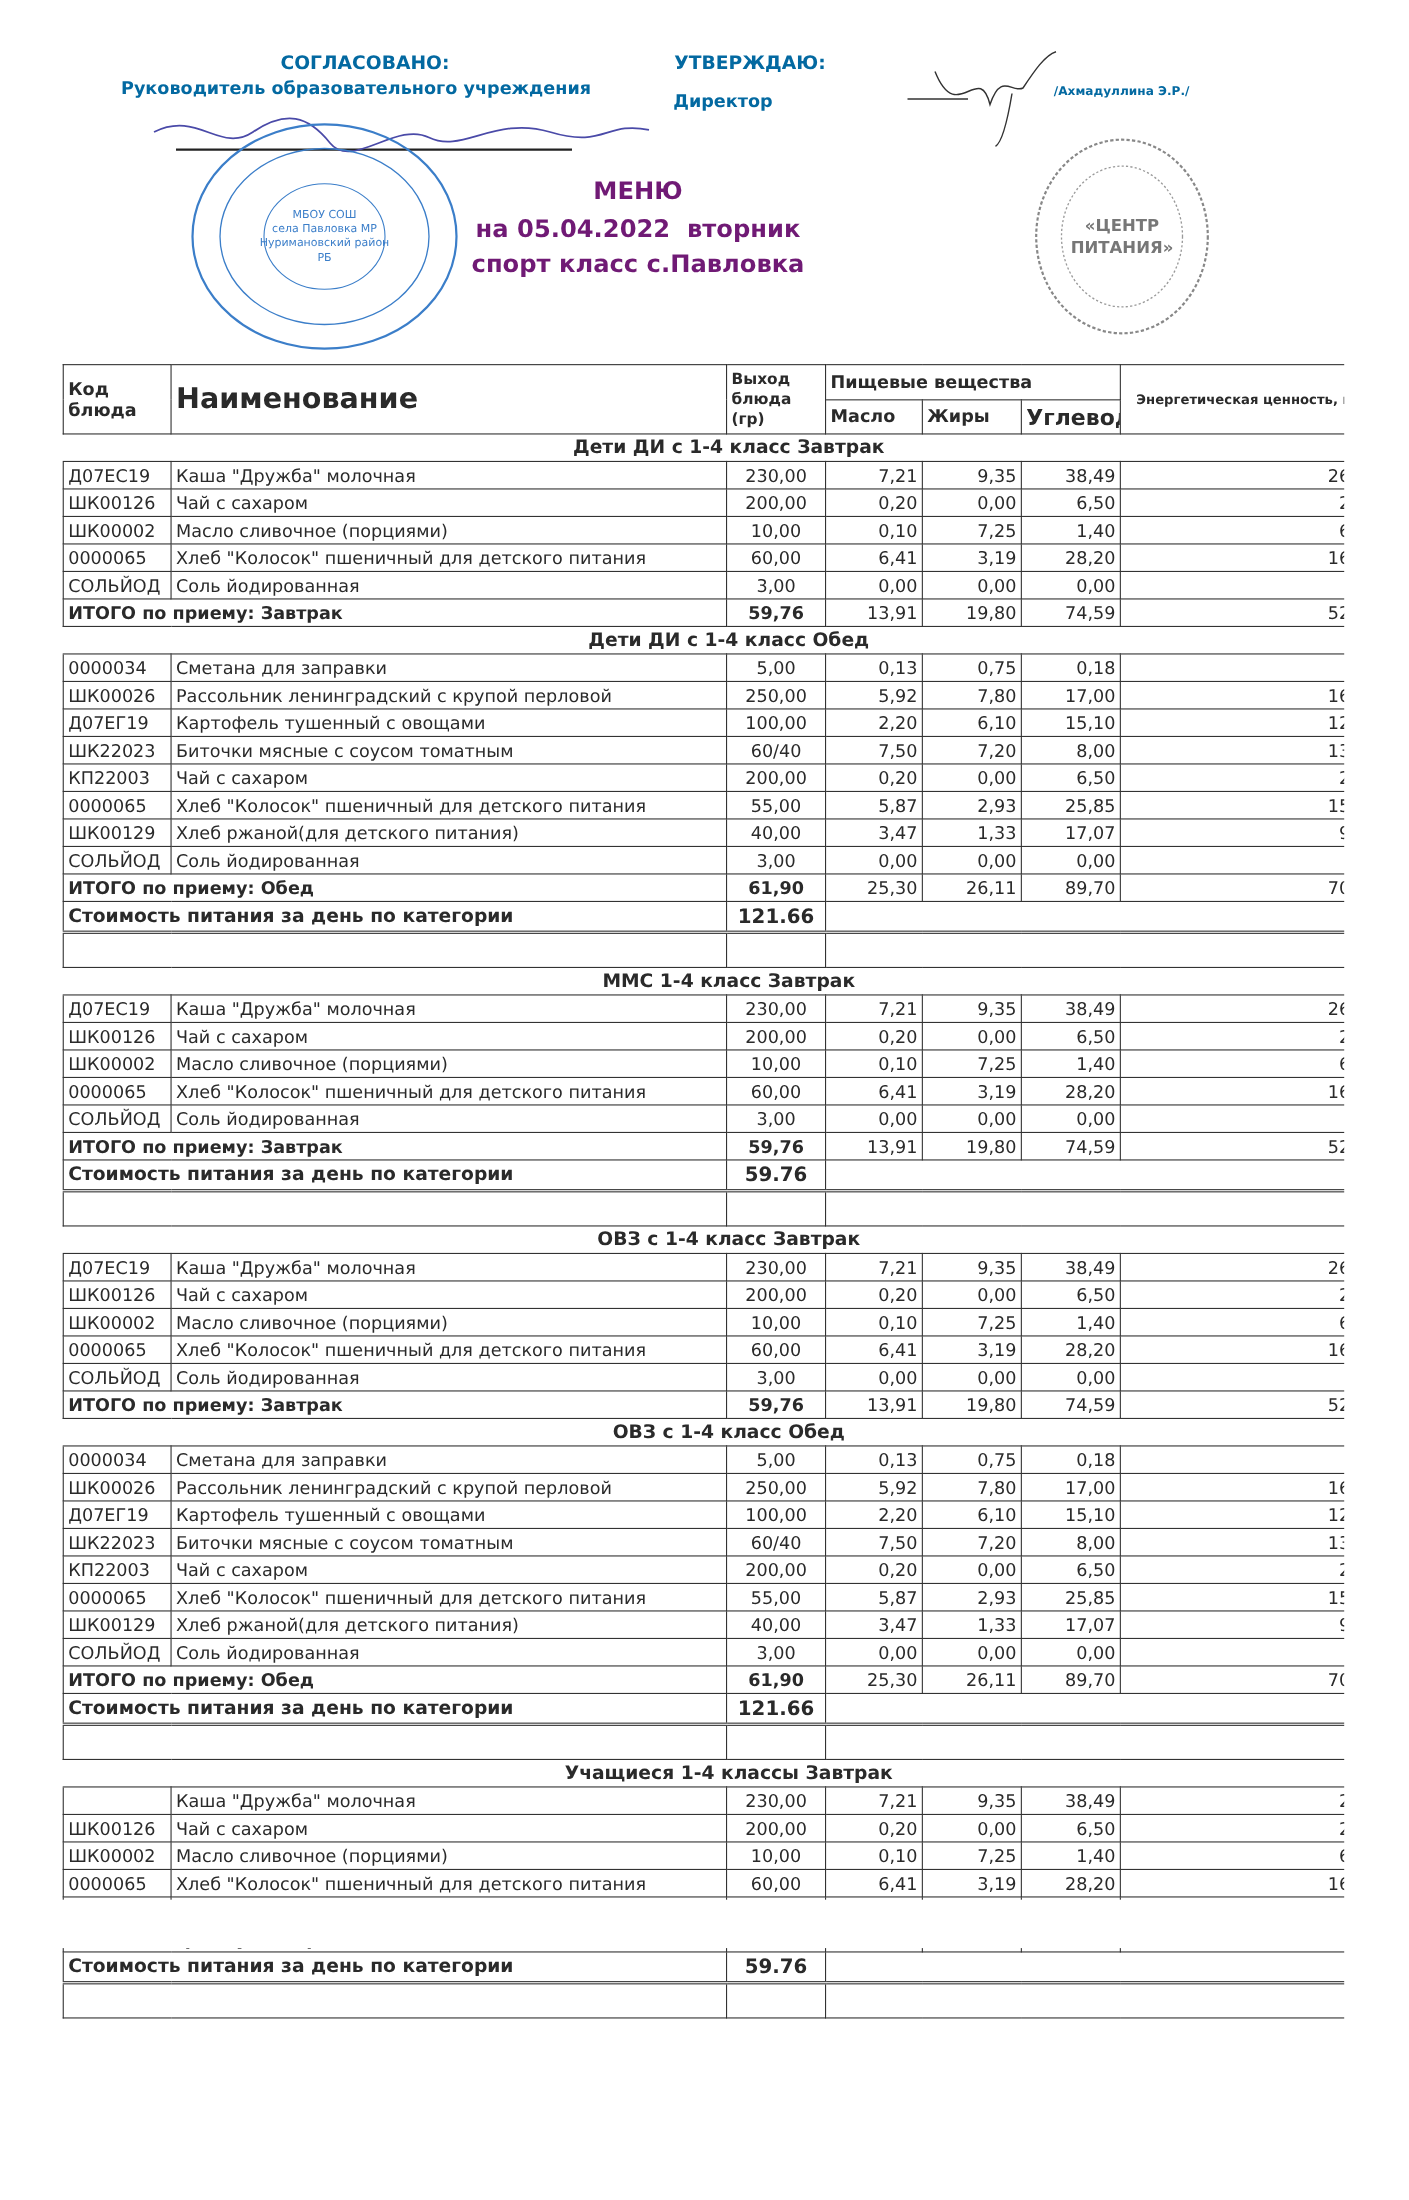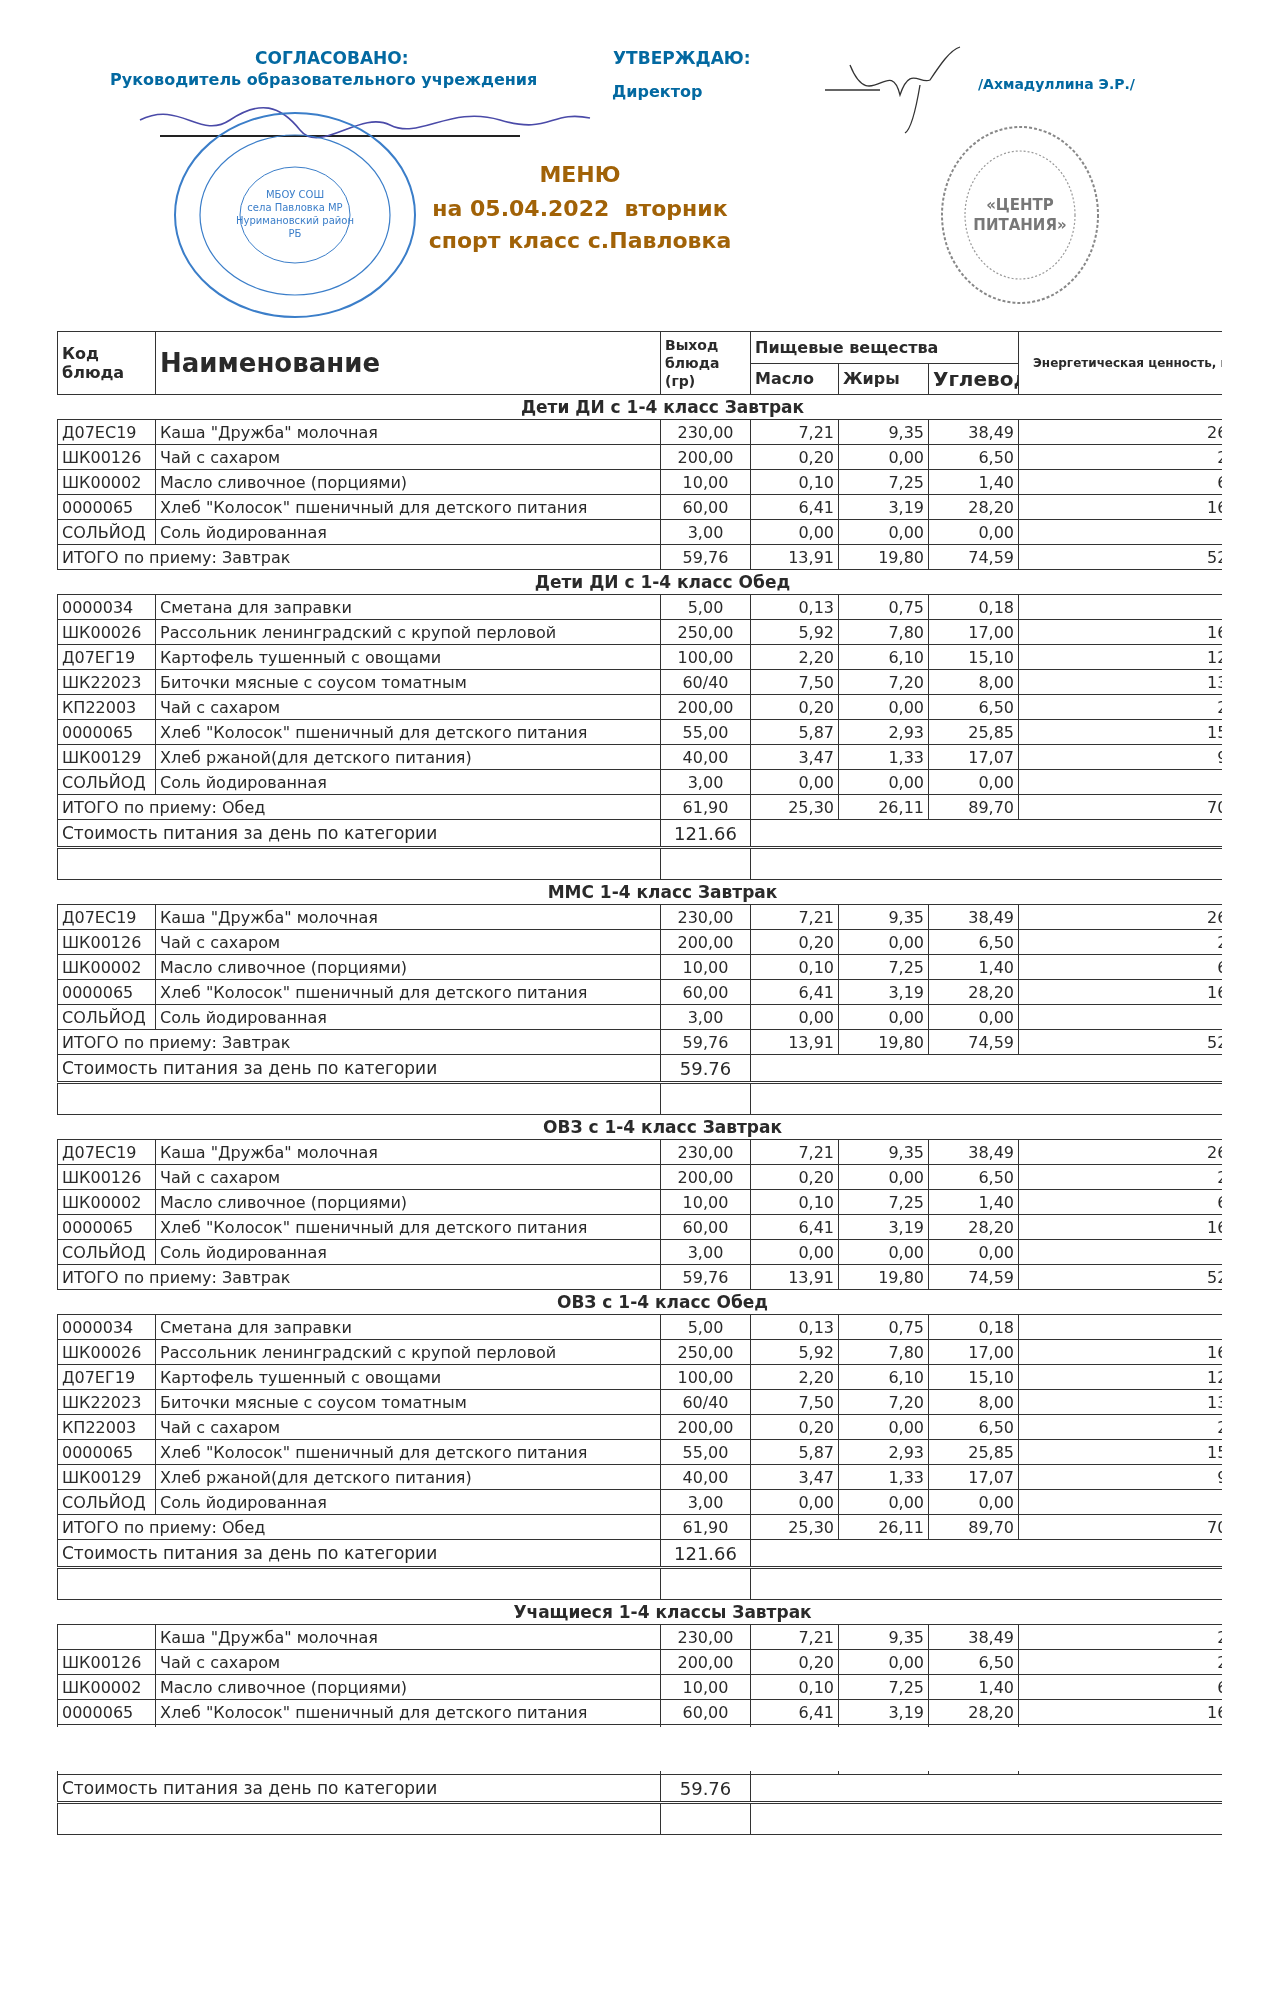--- a/index.html
+++ b/index.html
@@ -1,39 +1,39 @@
 <!DOCTYPE html>
 <html><head>
 <meta charset="utf-8">
 <style>
   html, body { margin:0; padding:0; background:#ffffff; }
   body { width:1281px; height:2000px; position:relative; overflow:hidden;
          font-family:"DejaVu Sans", "Liberation Sans", sans-serif; color:#222; }
   .hdr { position:absolute; font-weight:bold; color:#0369a1; }
   .sig { position:absolute; }
-  .title { position:absolute; left:360px; width:440px; text-align:center; font-weight:bold; color:#a16207; }
+  .title { position:absolute; left:360px; width:440px; text-align:center; font-weight:bold; color:#701a75; }
   table.menu { position:absolute; left:57px; border-collapse:collapse; table-layout:fixed; }
   table.menu td { border:1.4px solid #333; font-size:16px; height:24px; padding:0 4px;
                   white-space:nowrap; overflow:hidden; color:#2a2a2a; }
   table.menu td.n { text-align:right; }
   table.menu td.c { text-align:center; }
-  table.menu td.b { font-weight:normal; }
+  table.menu td.b { font-weight:bold; }
   table.menu tr.sec td { border-left:none; border-right:none; text-align:center; font-weight:bold; font-size:17px; height:24px; }
   table.menu tr.th td { font-weight:bold; text-align:left; }
   .clipR { position:absolute; left:1222px; top:320px; width:60px; height:1680px; background:#fff; }
   .gap { position:absolute; left:40px; top:1727px; width:1200px; height:44px; background:#fff; }
 </style>
 </head>
 <body>
 
 <div class="hdr" style="left:255px;top:48px;font-size:17px;">СОГЛАСОВАНО:</div>
 <div class="hdr" style="left:110px;top:70px;font-size:16px;">Руководитель образовательного учреждения</div>
 <div class="hdr" style="left:613px;top:48px;font-size:17px;">УТВЕРЖДАЮ:</div>
 <div class="hdr" style="left:612px;top:82px;font-size:16px;">Директор</div>
-<div class="hdr" style="left:978px;top:76px;font-size:14px;">/Ахмадуллина Э.Р./</div>
+<div class="hdr" style="left:958px;top:76px;font-size:11px;">/Ахмадуллина Э.Р./</div>
 
 <svg class="sig" style="left:120px;top:100px;" width="520" height="50">
   <line x1="40" y1="36" x2="400" y2="36" stroke="#222" stroke-width="2"></line>
   <path d="M20 20 C60 0,80 40,110 20 S160 5,180 30 S240 10,270 25 S330 5,380 20 S430 10,470 18" fill="none" stroke="#4a4aa8" stroke-width="1.6"></path>
 </svg>
 <svg class="sig" style="left:820px;top:45px;" width="160" height="90">
   <path d="M5 45 L60 45 M30 20 C50 70,70 10,80 50 C90 20,100 40,110 35 C120 20,130 5,140 2 M100 40 C95 70,90 85,85 88" fill="none" stroke="#333" stroke-width="1.3"></path>
 </svg>
 
 <svg class="sig" style="left:170px;top:110px;" width="250" height="210">

